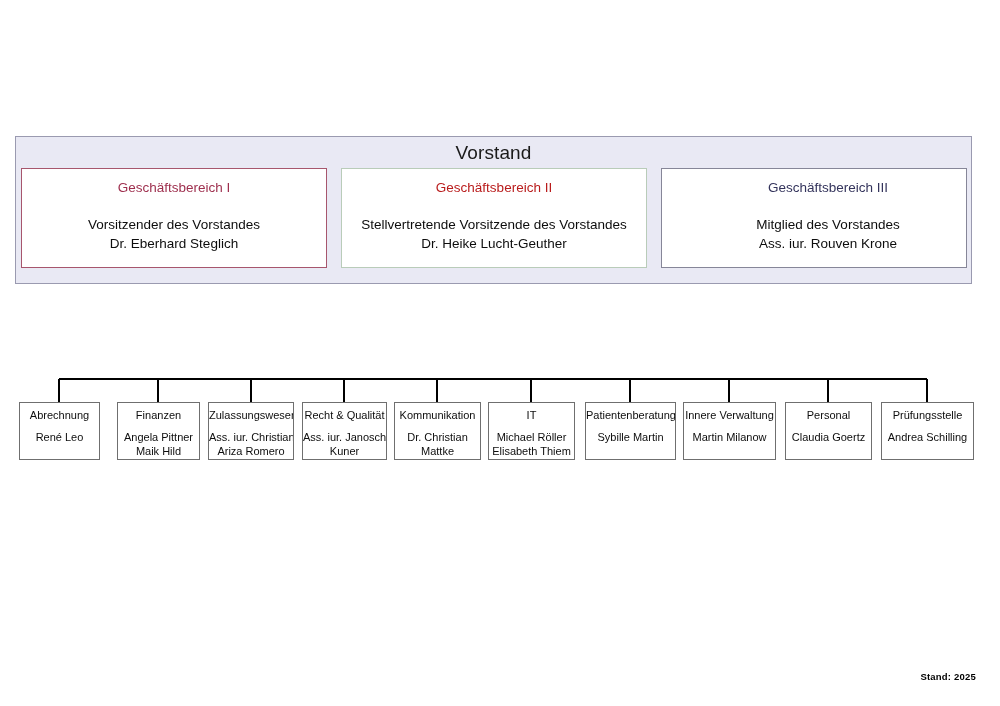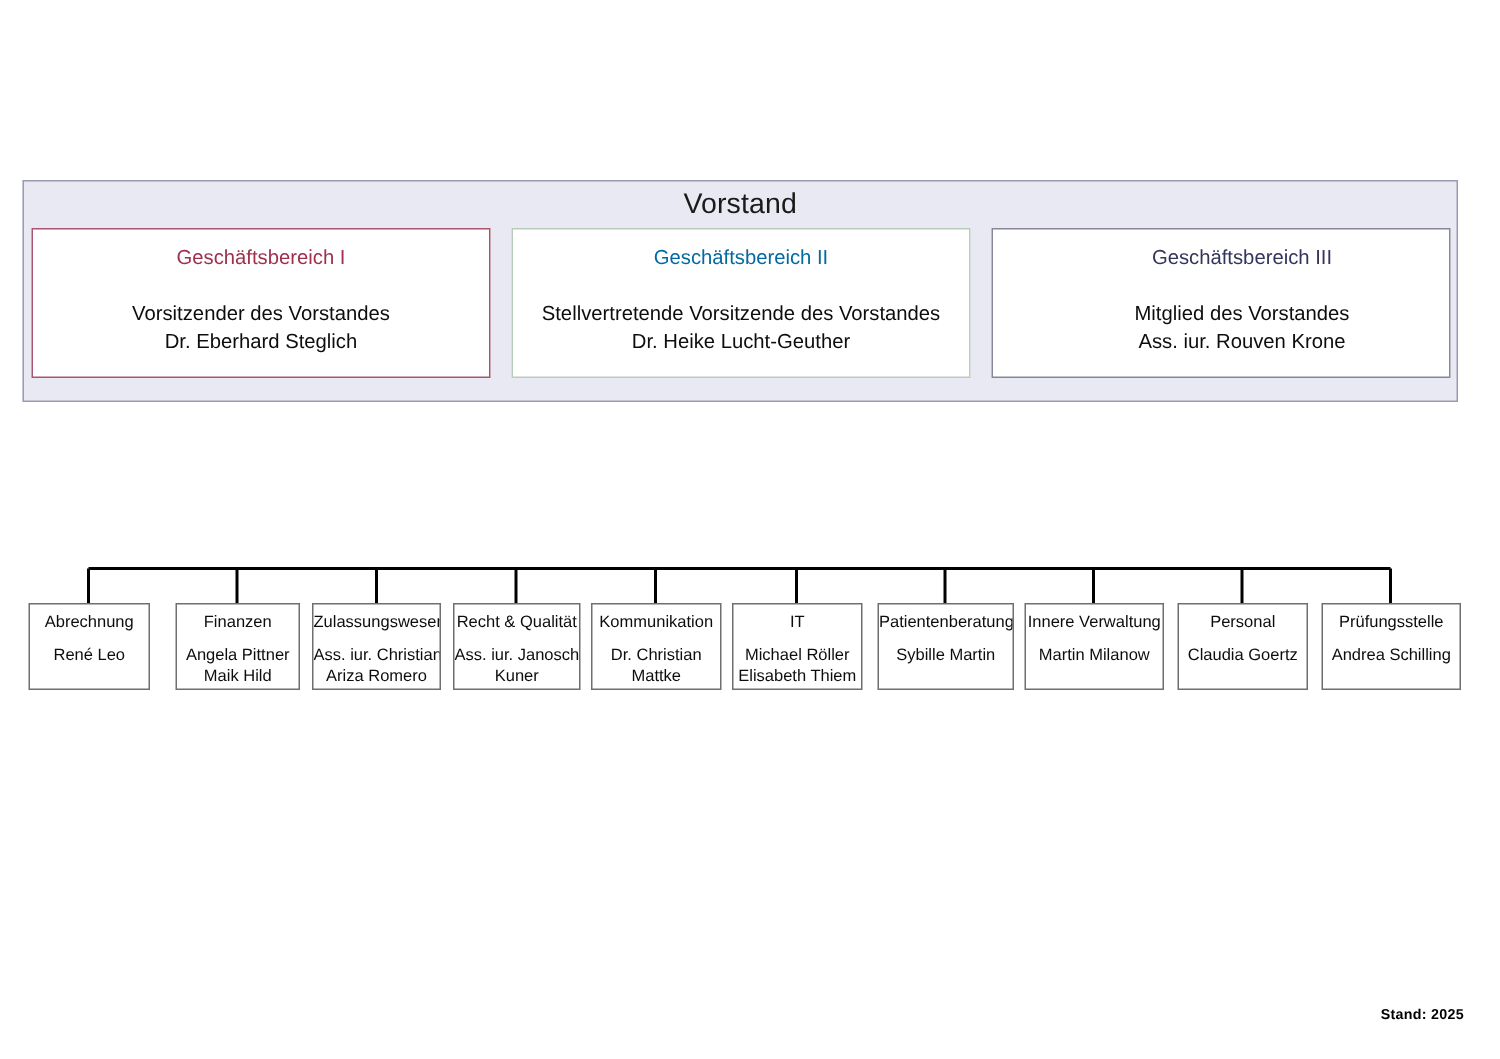--- a/index.html
+++ b/index.html
@@ -22,21 +22,21 @@
     left: 0;
     top: 0;
     width: 1000px;
     height: 706px;
   }
 
   
   .board-container {
     position: absolute;
     left: 15px;
-    top: 120px;
+    top: 136px;
     width: 957px;
     height: 148px;
     background: #e9e9f4;
     border: 1px solid #9a9ab0;
     box-sizing: border-box;
   }
 
   .board-title {
     position: absolute;
     left: 0;
@@ -75,21 +75,21 @@
     padding-left: 28px;
   }
 
   .division-heading {
     margin-top: 11px;
     font-size: 13.5px;
     line-height: 1.2;
     font-weight: 400;
   }
   .division-heading.head-1 { color: #9e2f4e; }
-  .division-heading.head-2 { color: #0369a1; }
+  .division-heading.head-2 { color: #b91c1c; }
   .division-heading.head-3 { color: #34345c; }
 
   .division-role {
     margin-top: 19px;
     font-size: 13.5px;
     line-height: 1.42;
     color: #0d0d0d;
   }
   .division-role .line-name {
     display: block;

